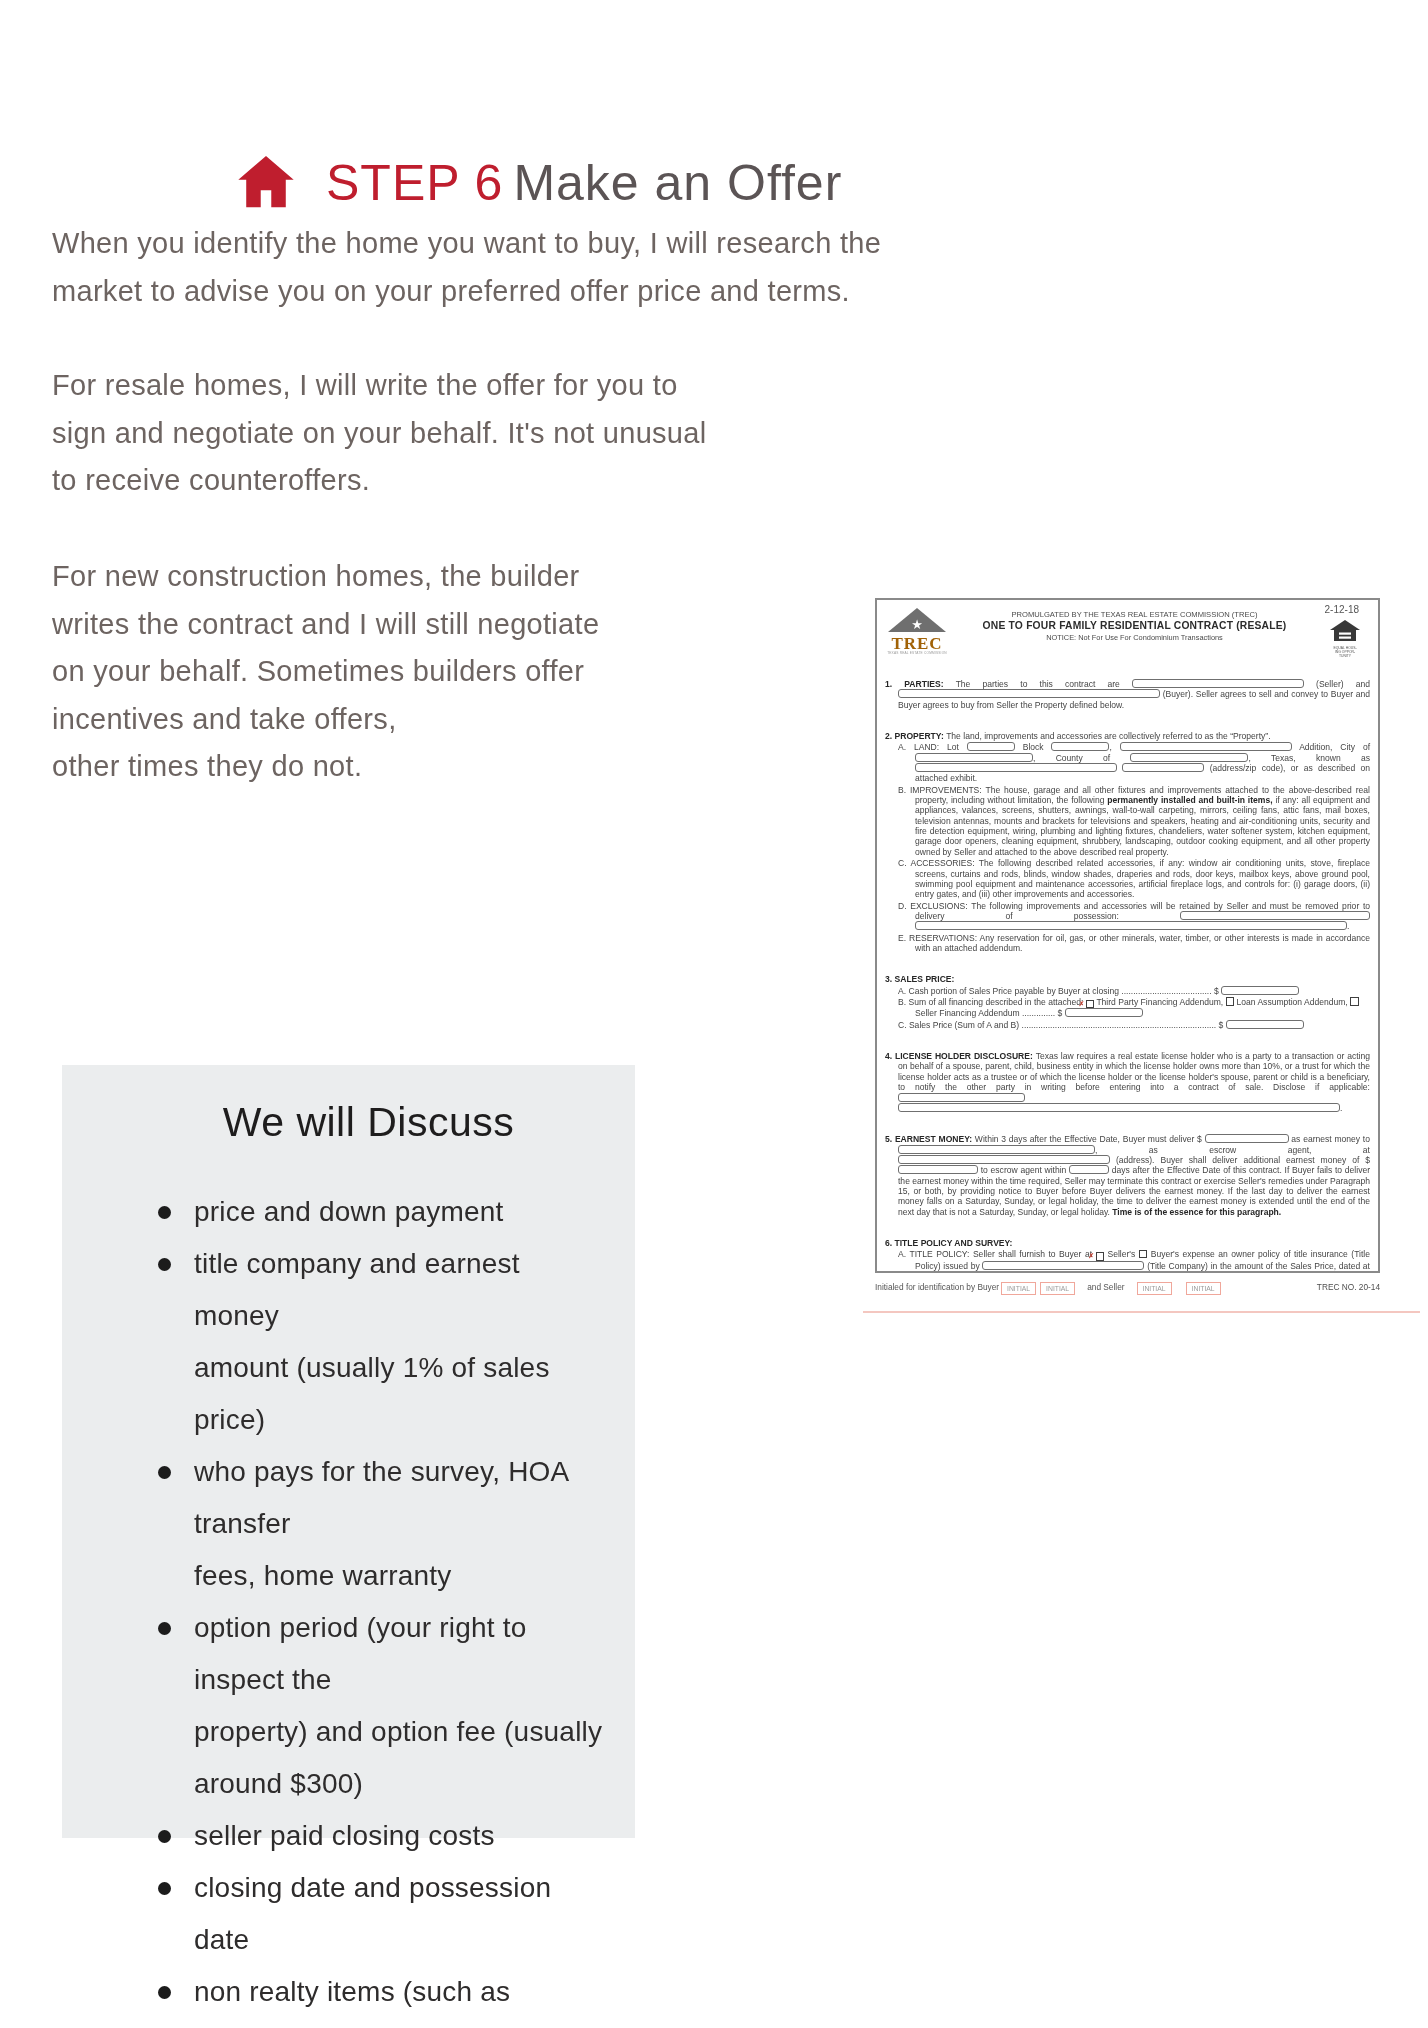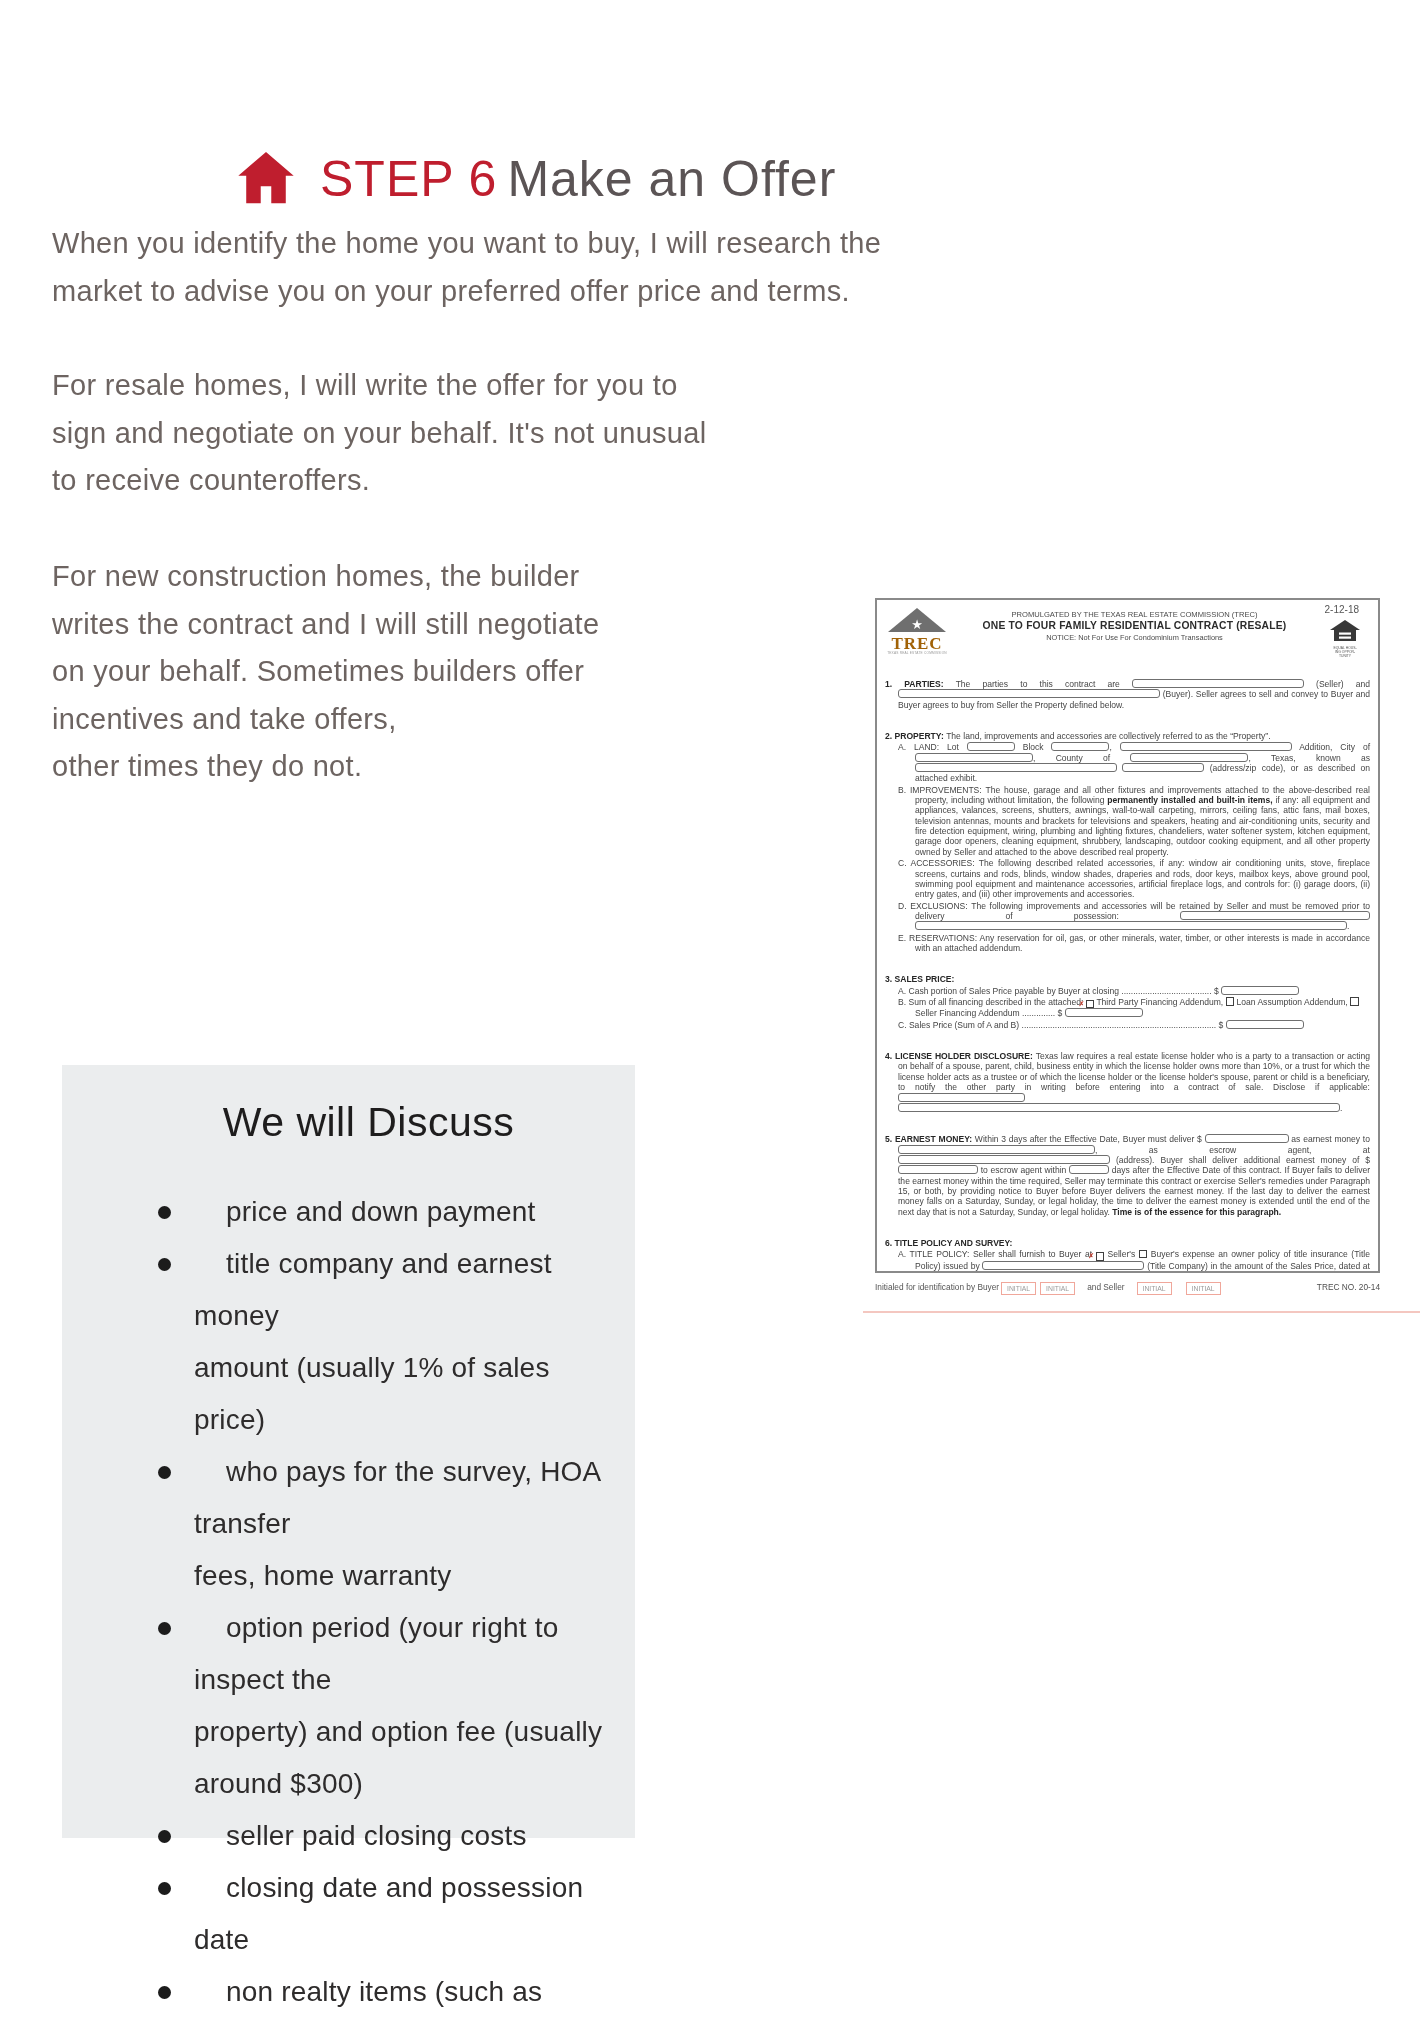--- a/index.html
+++ b/index.html
@@ -1,41 +1,41 @@
 <!DOCTYPE html>
 <html><head>
 <meta charset="utf-8">
 <style>
   html,body{margin:0;padding:0;background:#fff;}
   .page{position:relative;width:1428px;height:2028px;background:#ffffff;overflow:hidden;
         font-family:"Liberation Sans",sans-serif;}
 
   
   .hdr{position:absolute;left:234px;top:148px;display:flex;align-items:center;gap:22px;}
-  .hdr h1{margin:0;font-size:50px;font-weight:400;letter-spacing:1px;white-space:nowrap;}
+  .hdr h1{margin:6px;font-size:50px;font-weight:400;letter-spacing:1px;white-space:nowrap;}
   .hdr .step{color:#bf1e2e;}
   .hdr .rest{color:#5b5455;font-weight:300;margin-left:10px;}
 
   
   .body-text{position:absolute;left:52px;font-size:29px;line-height:47.5px;color:#6d6461;
              letter-spacing:.3px;white-space:pre-line;font-weight:300;}
   .p1{top:220px;}
   .p2{top:362px;}
   .p3{top:553px;}
 
   
   .discuss{position:absolute;left:62px;top:1065px;width:573px;height:773px;background:#ebedee;}
   .discuss h2{margin:0;padding-top:34px;text-align:center;font-size:41px;font-weight:400;
               color:#1e1d1d;letter-spacing:.5px;padding-left:40px;}
   .discuss ul{list-style:none;margin:40px 0 0 0;padding:0 30px 0 96px;}
   .discuss li{position:relative;padding-left:36px;font-size:28px;line-height:52px;
               color:#2e2c2c;letter-spacing:.2px;}
   .discuss li .dot{position:absolute;left:0;top:20px;width:13px;height:13px;border-radius:50%;
                    background:#1c1c1c;}
-  .discuss li .txt{white-space:pre-line;margin-left:32px;}
+  .discuss li .txt{white-space:pre-line;}
 
   
   .form-box{position:absolute;left:875px;top:598px;width:505px;height:675px;box-sizing:border-box;
             border:2px solid #8a8a8a;background:#fff;padding:4px 8px 0 8px;overflow:hidden;
             color:#454545;}
   .fdate{position:absolute;top:4px;right:19px;font-size:10px;color:#555;}
   .fhead{display:flex;align-items:flex-start;margin-top:4px;}
   .flogo{width:64px;text-align:center;flex:none;}
   .flogo .word{font-family:"Liberation Serif",serif;font-weight:bold;font-size:17px;
                letter-spacing:1px;color:#a16207;line-height:15px;}

